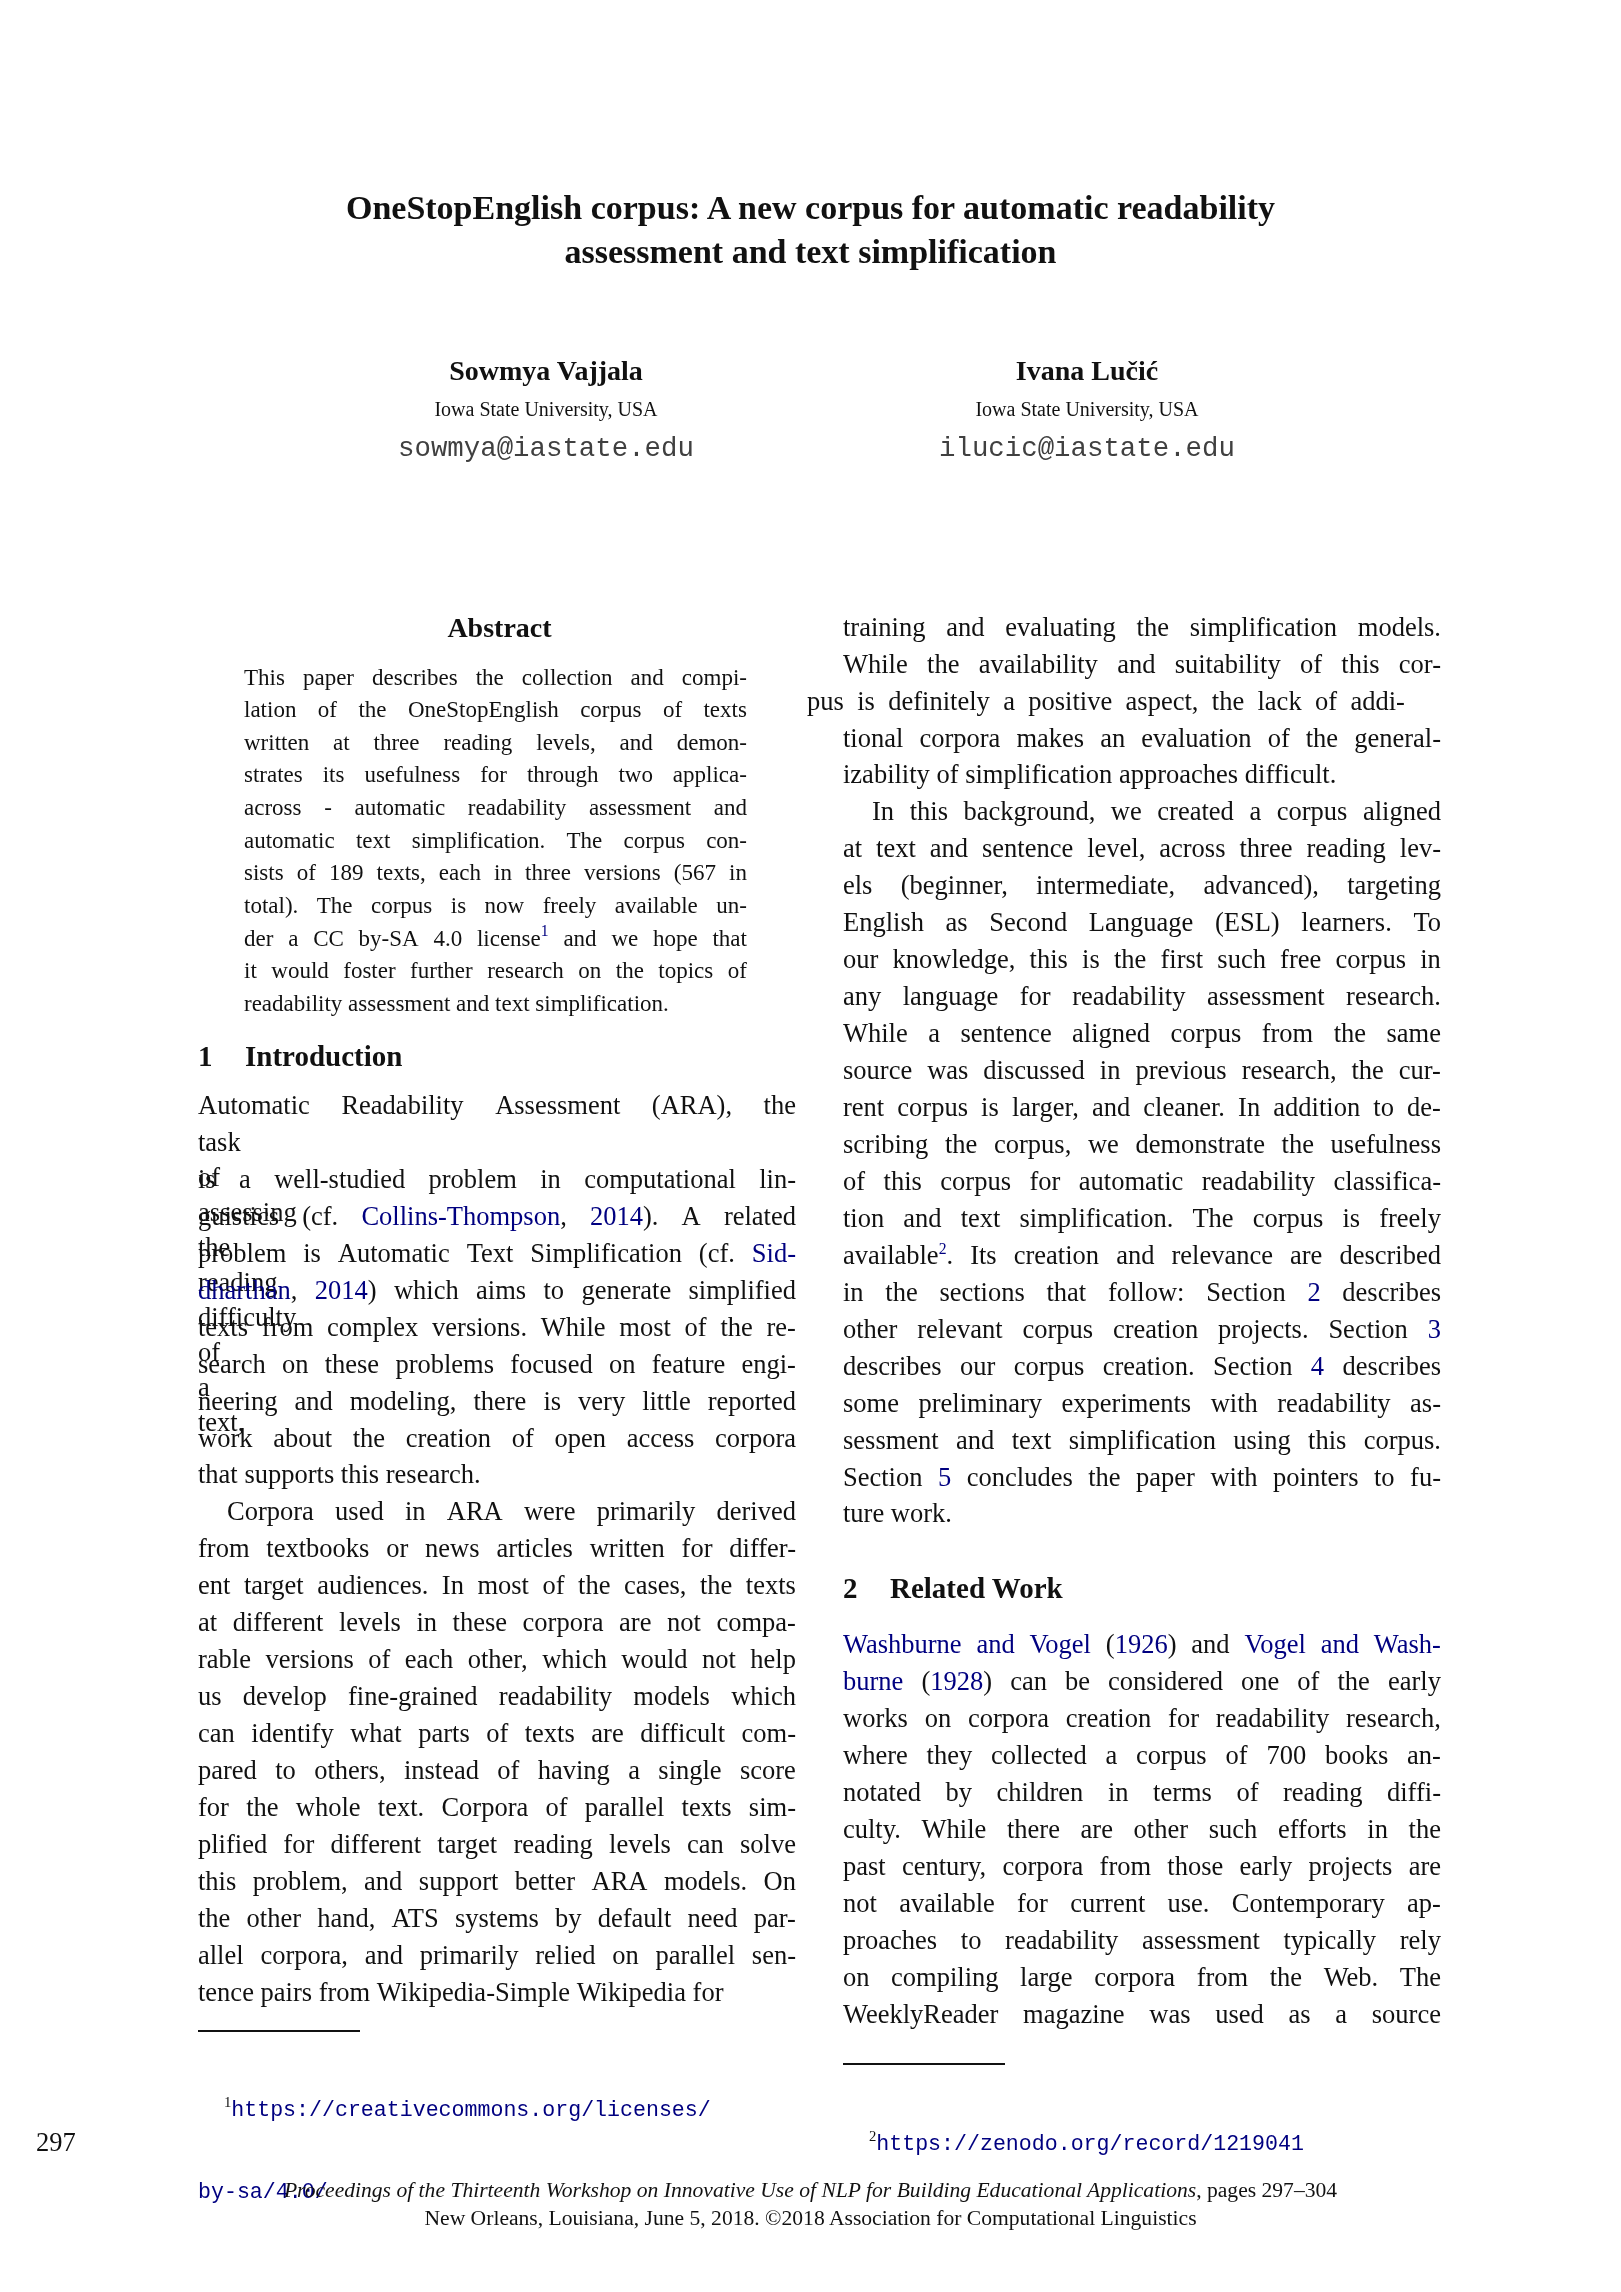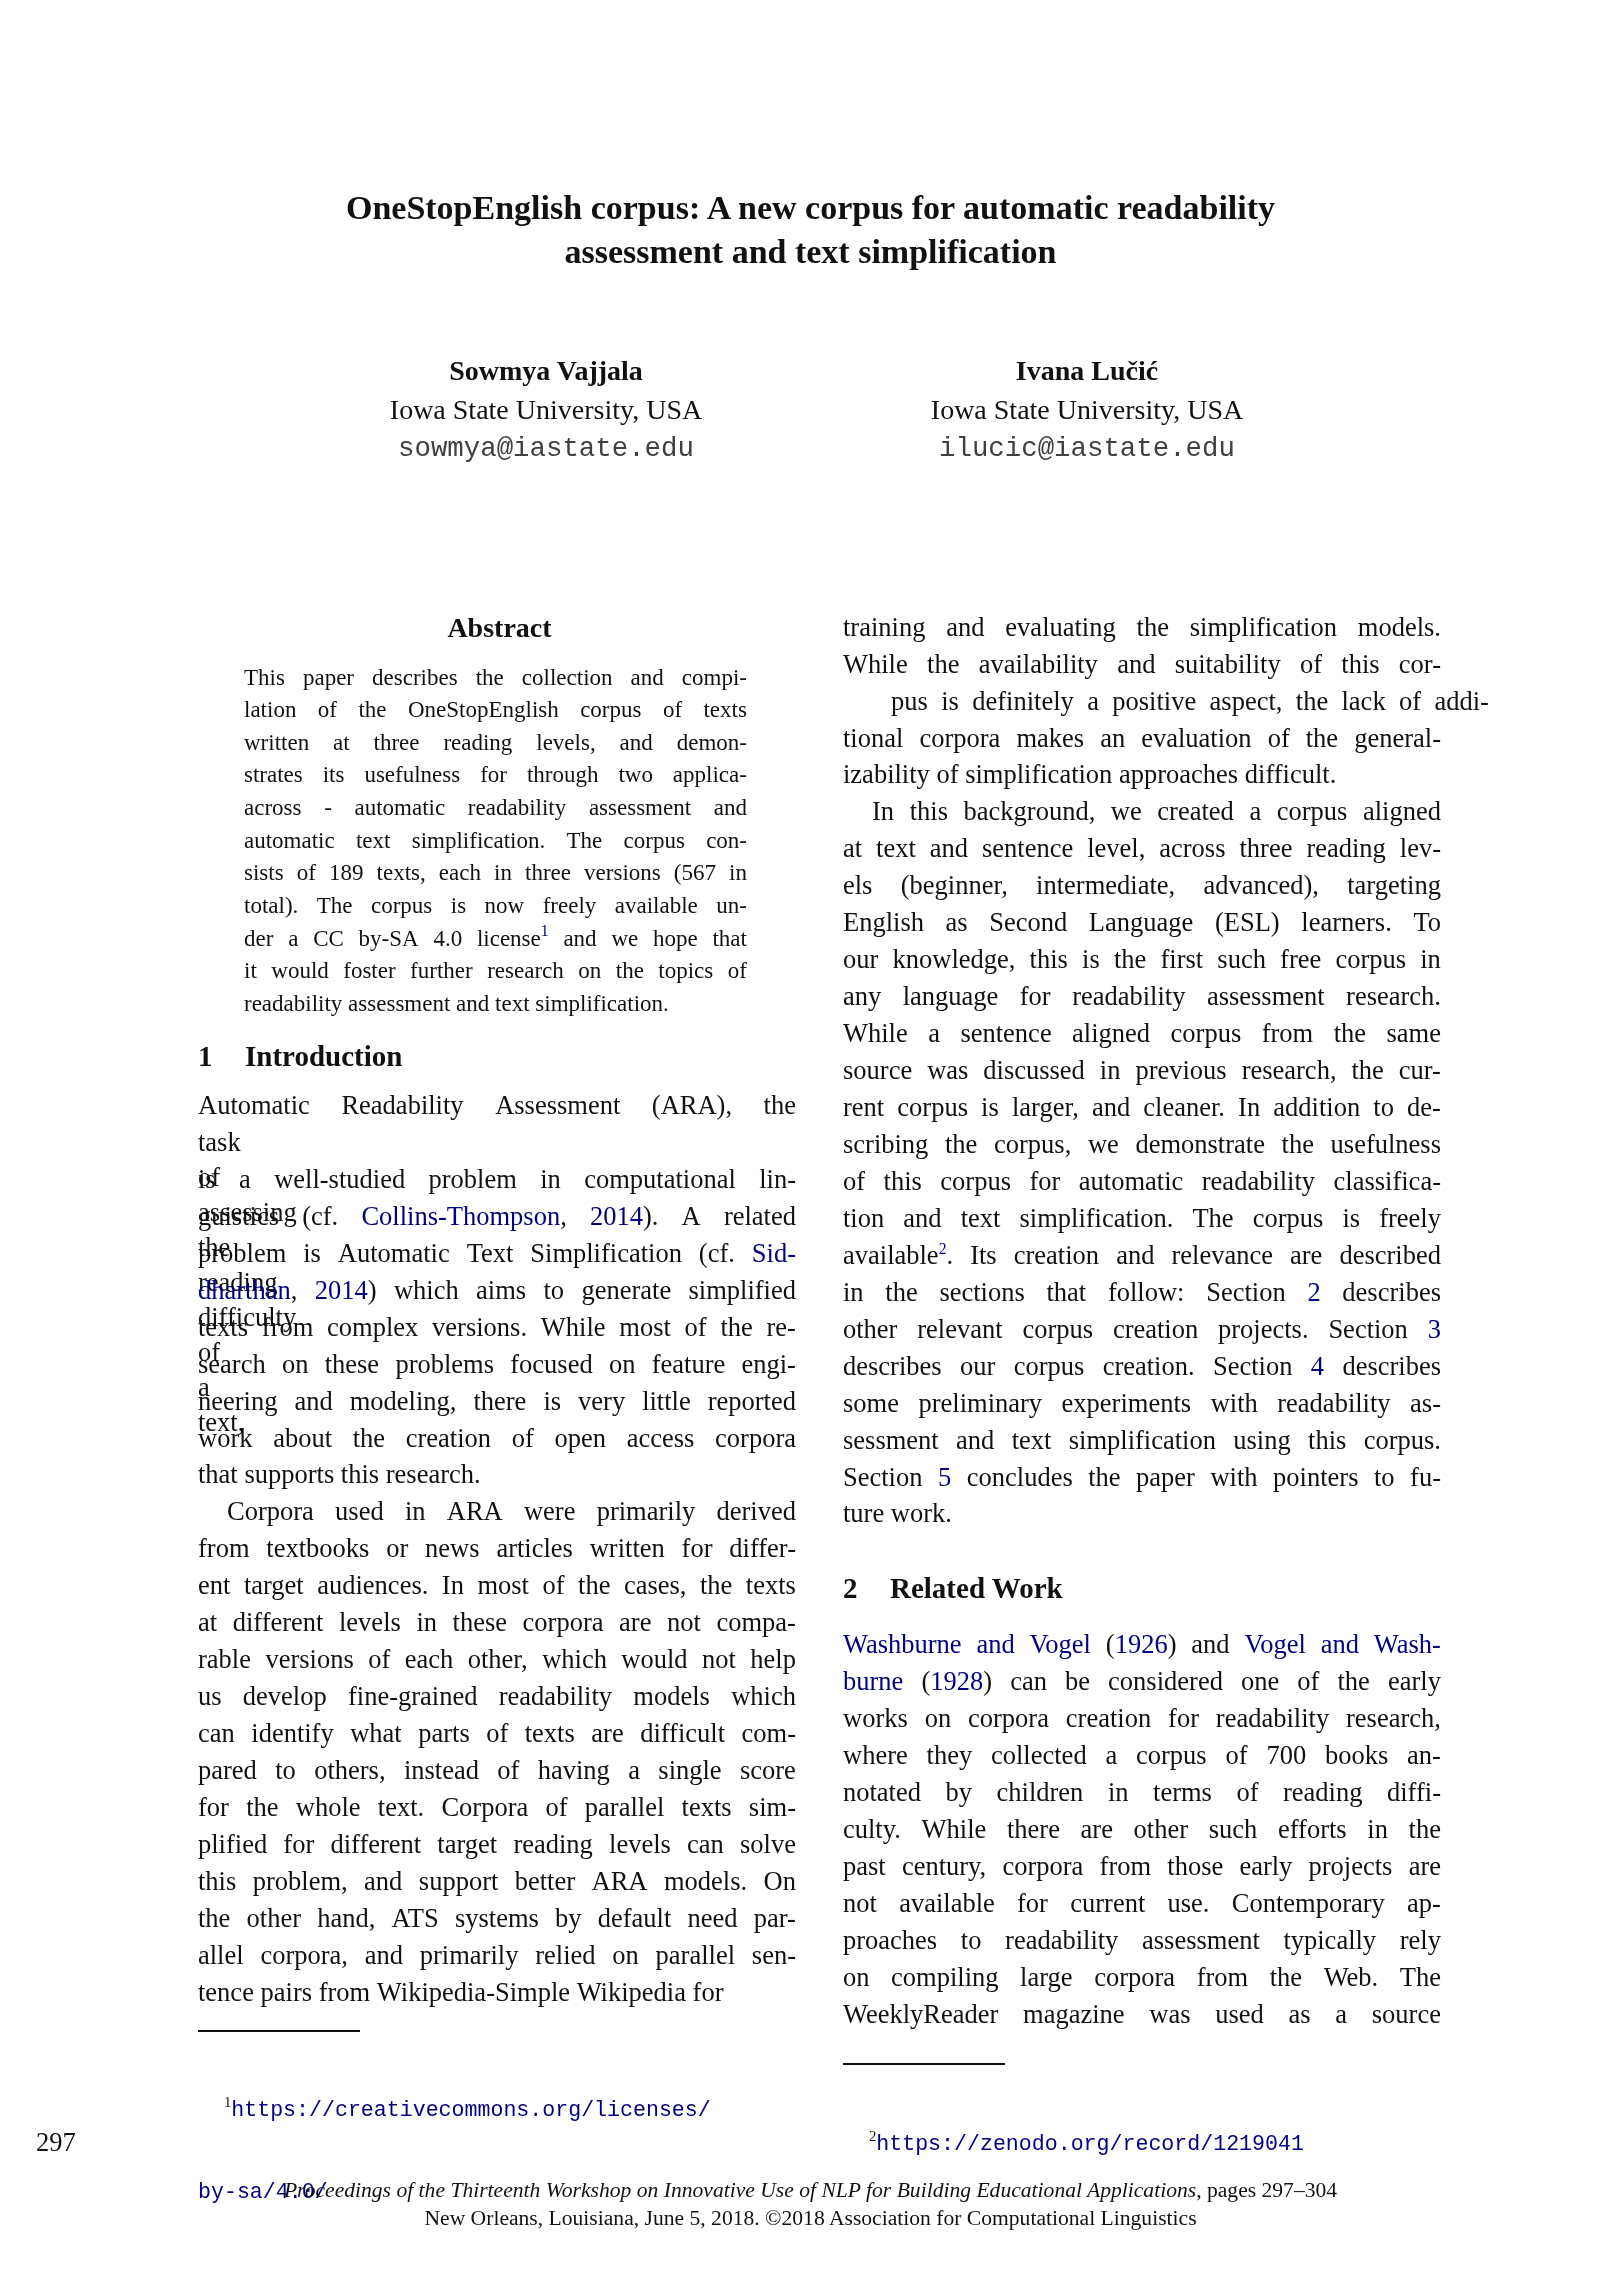--- a/index.html
+++ b/index.html
@@ -3,21 +3,21 @@
 <meta charset="utf-8">
 <style>
   html, body { margin: 0; padding: 0; background: #ffffff; }
   body { width: 1621px; height: 2293px; position: relative; overflow: hidden;
          font-family: "Liberation Serif", "DejaVu Serif", serif; color: #111; }
   .abs { position: absolute; }
   .link { color: #000080; }
   .title { left: 0; width: 1621px; text-align: center; font-weight: bold; font-size: 34px; line-height: 44px; top: 186px; }
   .author-block { text-align: center; width: 490px; }
   .author-name { font-weight: bold; font-size: 28px; line-height: 39px; }
-  .affil { font-size: 28px; line-height: 39px; }
+  .affil { font-size: 20px; line-height: 39px; }
   .email { font-family: "Liberation Mono", "DejaVu Sans Mono", monospace; font-size: 27.4px; line-height: 39px; color: #404040; }
   .abstract-title { left: 235px; width: 529px; text-align: center; font-weight: bold; font-size: 28px; top: 610px; line-height: 35px; }
   .line { position: absolute; white-space: nowrap; display: flex; justify-content: space-between; }
   .line.last { justify-content: flex-start; }
   .line span.w { white-space: pre; }
   .abs-line { font-size: 23px; left: 244px; width: 503px; line-height: 29px; }
   .col-line { font-size: 26.5px; line-height: 35px; width: 598px; }
   .left-col { left: 198px; }
   .right-col { left: 843px; }
   .indent { padding-left: 29px; box-sizing: border-box; }
@@ -438,21 +438,21 @@
 <div class="line col-line right-col" style="left: 843px; top: 647px; position: absolute;">
     <span class="w"><span>While</span></span>
     <span class="w"><span>the</span></span>
     <span class="w"><span>availability</span></span>
     <span class="w"><span>and</span></span>
     <span class="w"><span>suitability</span></span>
     <span class="w"><span>of</span></span>
     <span class="w"><span>this</span></span>
     <span class="w"><span>cor-</span></span>
   </div>
-<div class="line col-line right-col" style="left: 891px; top: 684px; position: absolute;">
+<div class="line col-line right-col" style="left: 807px; top: 684px; position: absolute;">
     <span class="w"><span>pus</span></span>
     <span class="w"><span>is</span></span>
     <span class="w"><span>definitely</span></span>
     <span class="w"><span>a</span></span>
     <span class="w"><span>positive</span></span>
     <span class="w"><span>aspect,</span></span>
     <span class="w"><span>the</span></span>
     <span class="w"><span>lack</span></span>
     <span class="w"><span>of</span></span>
     <span class="w"><span>addi-</span></span>

